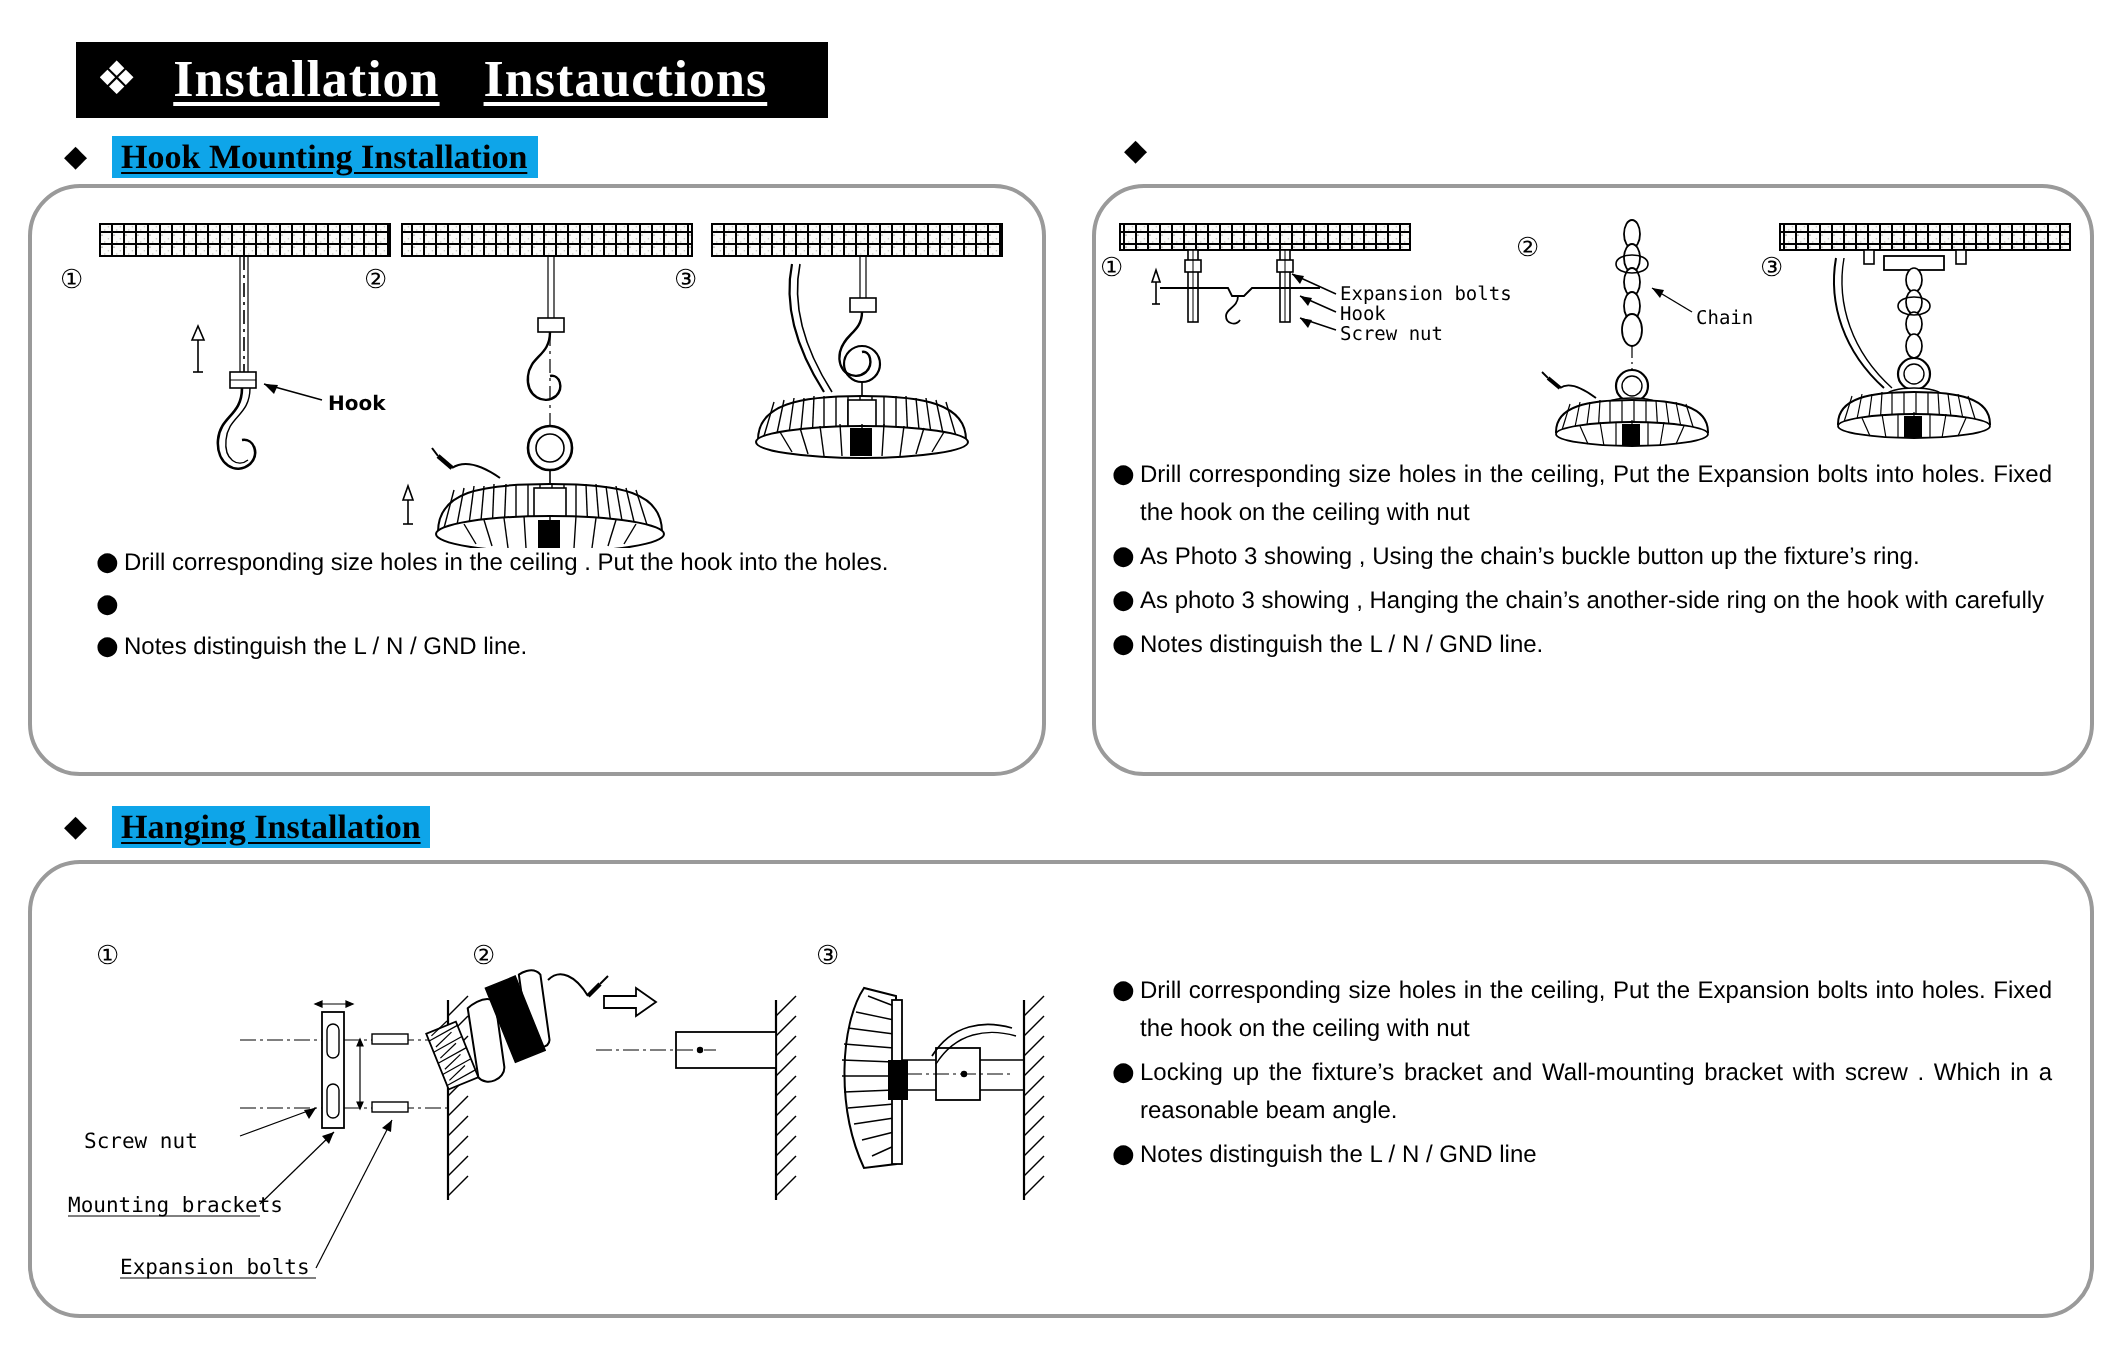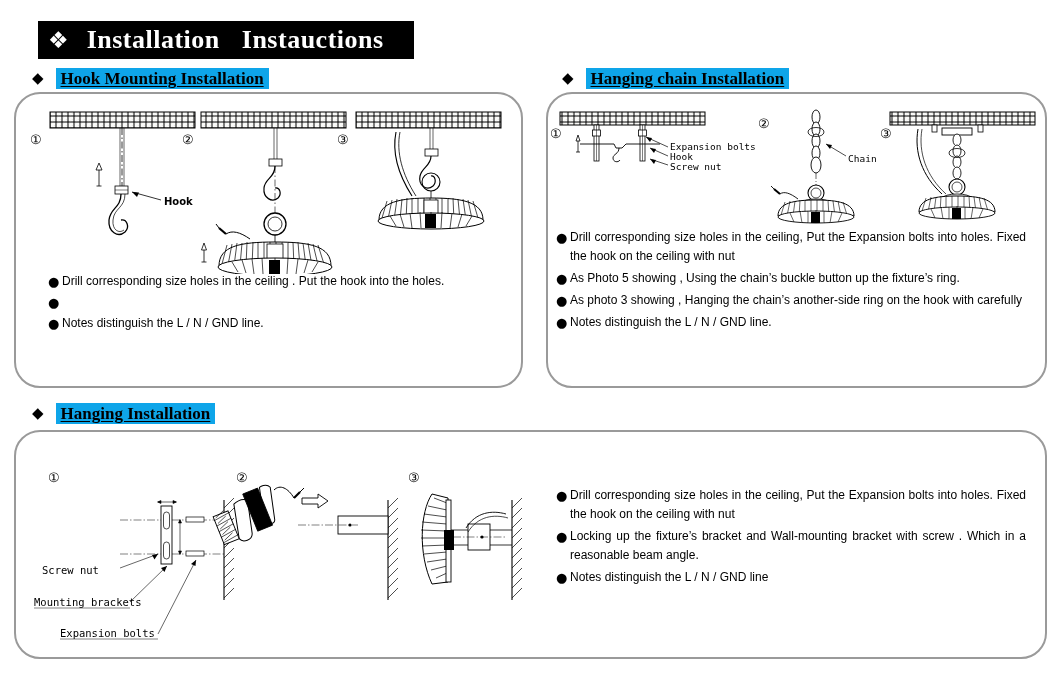--- a/index.html
+++ b/index.html
@@ -13,21 +13,21 @@
   .title-bar{
     position:absolute;left:38px;top:21px;width:376px;height:38px;
     background:#000;display:flex;align-items:center;
   }
   .title-diamonds{
     color:#fff;font-size:23px;line-height:1;margin-left:10px;margin-right:18px;
     font-family:"DejaVu Sans",sans-serif;
   }
   .title-text{
     color:#fff;font-size:26px;font-weight:bold;letter-spacing:.5px;
-    text-underline-offset:3px;
+    text-decoration:underline;text-underline-offset:3px;
     font-family:"Liberation Serif",serif;white-space:nowrap;
   }
   .title-text .gap{display:inline-block;width:22px;}
 
   
   .sec-head{position:absolute;display:flex;align-items:center;white-space:nowrap;}
   .sec-bullet{
     font-size:15px;line-height:1;margin-right:12px;color:#000;
     font-family:"DejaVu Sans",sans-serif;
   }
@@ -96,21 +96,20 @@
     <span class="title-text"><span>Installation</span><span class="gap"></span><span>Instauctions</span></span>
   </div>
 
   <div class="sec-head" id="head-hook">
     <span class="sec-bullet">◆</span>
     <span class="sec-label">Hook Mounting Installation</span>
   </div>
 
   <div class="sec-head" id="head-chain">
     <span class="sec-bullet">◆</span>
-    <span class="sec-label">Hanging chain Installation</span>
   </div>
 
   <div class="sec-head" id="head-ceiling">
     <span class="sec-bullet">◆</span>
     <span class="sec-label">Hanging Installation</span>
   </div>
 
   <div class="panel" id="panel-hook"></div>
 
   <div class="dw" id="dw-hook">
@@ -405,21 +404,21 @@
   </svg>
   </div>
 
   <div class="blist" id="list-chain">
     <div class="bitem">
       <span class="bdot">●</span>
       <span class="btxt just">Drill corresponding size holes in  the ceiling,  Put the Expansion bolts into holes. Fixed the hook on the ceiling with nut</span>
     </div>
     <div class="bitem">
       <span class="bdot">●</span>
-      <span class="btxt">As Photo 5 showing , Using the chain’s buckle button up the fixture’s ring.</span>
+      <span class="btxt">As Photo 3 showing , Using the chain’s buckle button up the fixture’s ring.</span>
     </div>
     <div class="bitem">
       <span class="bdot">●</span>
       <span class="btxt just">As photo 3 showing , Hanging the chain’s another-side ring on the hook with carefully</span>
     </div>
     <div class="bitem">
       <span class="bdot">●</span>
       <span class="btxt">Notes distinguish the L / N / GND line.</span>
     </div>
   </div>

